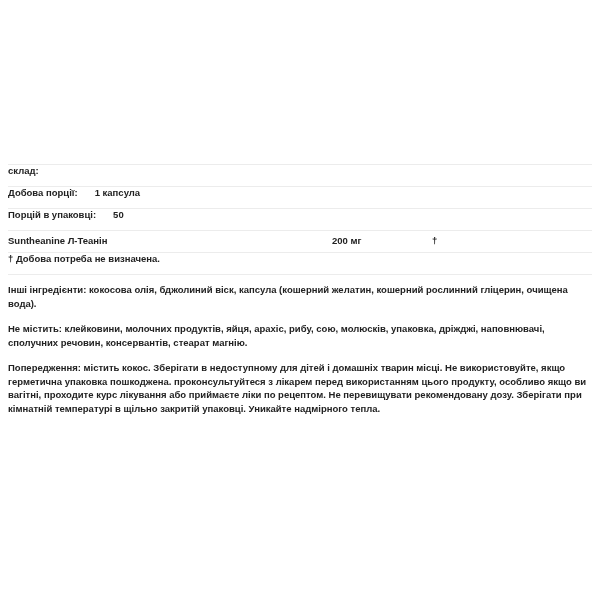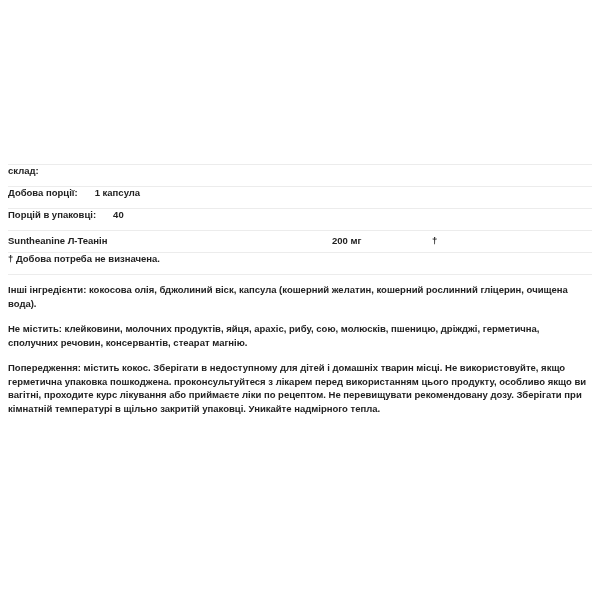--- a/index.html
+++ b/index.html
@@ -28,28 +28,28 @@
 <div class="doc">
   <div class="row simple">
     <span>склад:</span>
   </div>
   <div class="row simple">
     <span>Добова порції:</span>
     <span class="val">1 капсула</span>
   </div>
   <div class="row simple">
     <span>Порцій в упаковці:</span>
-    <span class="val">40</span>
+    <span class="val">50</span>
   </div>
 
   <div class="table-row">
     <span class="c0">Suntheanine Л-Теанін</span>
     <span class="c1">200 мг</span>
     <span class="c2">†</span>
   </div>
   <div class="footnote">
     <span>† Добова потреба не визначена.</span>
   </div>
 
   <p class="para">Інші інгредієнти: кокосова олія, бджолиний віск, капсула (кошерний желатин, кошерний рослинний гліцерин, очищена вода).</p>
-  <p class="para">Не містить: клейковини, молочних продуктів, яйця, арахіс, рибу, сою, молюсків, пшеницю, дріжджі, герметична, сполучних речовин, консервантів, стеарат магнію.</p>
+  <p class="para">Не містить: клейковини, молочних продуктів, яйця, арахіс, рибу, сою, молюсків, упаковка, дріжджі, наповнювачі, сполучних речовин, консервантів, стеарат магнію.</p>
   <p class="para">Попередження: містить кокос. Зберігати в недоступному для дітей і домашніх тварин місці.    Не використовуйте, якщо герметична упаковка пошкоджена. проконсультуйтеся   з лікарем перед використанням цього продукту, особливо якщо ви вагітні, проходите курс лікування або приймаєте ліки по   рецептом.   Не перевищувати рекомендовану дозу. Зберігати при кімнатній температурі в щільно закритій упаковці.   Уникайте надмірного тепла.</p>
 </div>
 
 </body></html>

